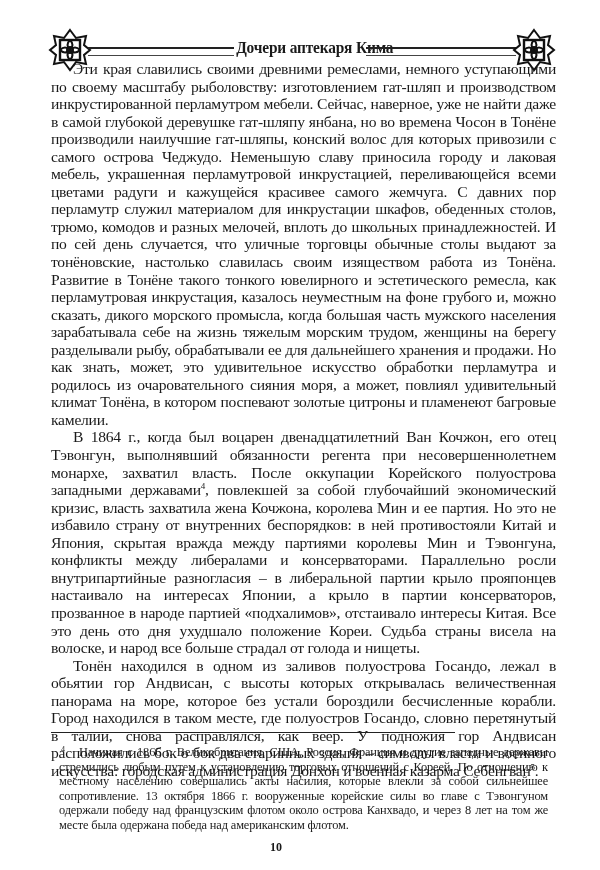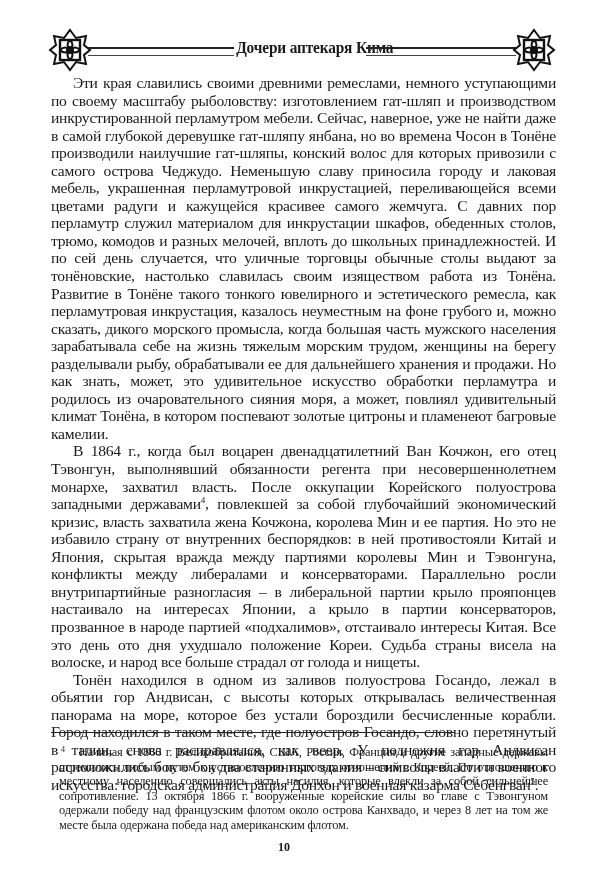--- a/index.html
+++ b/index.html
@@ -47,21 +47,21 @@
       text-align: center;
       font-family: "Liberation Serif", serif;
       font-weight: bold;
       font-size: 17.5px;
       letter-spacing: -0.2px;
       transform: scaleX(0.88);
       white-space: nowrap;
     }
     .body-text {
       position: absolute;
-      top: 74px;
+      top: 60px;
       left: 51px;
       width: 505px;
       font-size: 15.6px;
       line-height: 17.55px;
       text-align: justify;
       letter-spacing: -0.25px;
     }
     .body-text p {
       margin: 0;
       text-indent: 22px;
@@ -95,21 +95,21 @@
       display: inline-block;
       width: 18px;
       font-size: 8px;
       vertical-align: 4px;
       line-height: 0;
       padding-left: 2px;
     }
     .page-number {
       position: absolute;
       top: 840px;
-      left: 8px;
+      left: 0;
       width: 552px;
       text-align: center;
       font-weight: bold;
       font-size: 12px;
     }
   </style>
 </head>
 <body>
 
 <div class="header">

